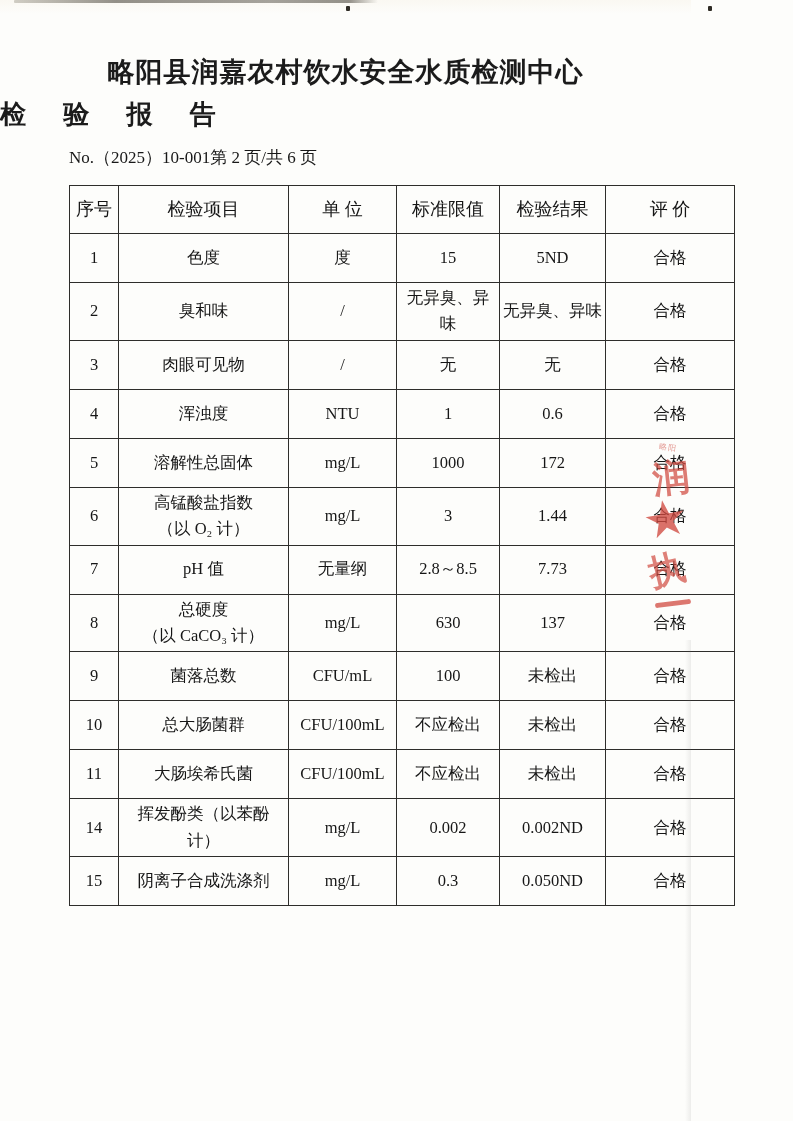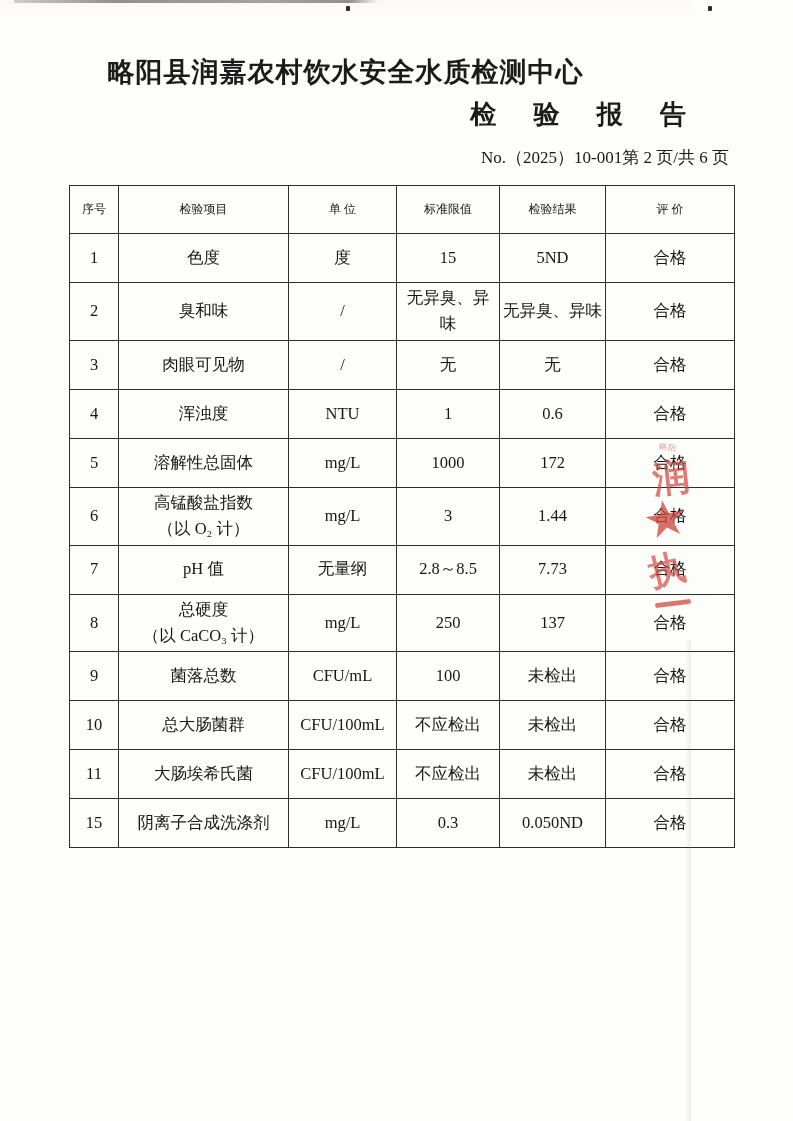--- a/index.html
+++ b/index.html
@@ -44,33 +44,33 @@
     text-align: center;
     font-family: "Liberation Sans", "DejaVu Sans", sans-serif;
     font-weight: bold;
     font-size: 27px;
     letter-spacing: 1px;
     color: #1b1b1b;
   }
   .doc-subtitle {
     margin: 0;
     padding-top: 7px;
-    text-align: right;
+    text-align: left;
     font-family: "Liberation Sans", "DejaVu Sans", sans-serif;
     font-weight: bold;
     font-size: 26px;
     letter-spacing: 5px;
     word-spacing: 20px;
     color: #1b1b1b;
   }
   .meta-row {
     width: 660px;
     margin: 14px 0 0 69px;
     display: flex;
-    justify-content: flex-end;
+    justify-content: flex-start;
     align-items: baseline;
     font-size: 17px;
     color: #181818;
   }
 
   
   table.report {
     margin: 16px 0 0 69px;
     width: 665px;
     border-collapse: collapse;
@@ -87,21 +87,21 @@
     text-align: center;
     vertical-align: middle;
     font-weight: normal;
     font-size: 16.5px;
     line-height: 1.6;
     height: 44px;
     padding: 2px 3px;
     white-space: pre-line;
     color: #161616;
   }
-  table.report thead th { height: 43px; font-size: 12px; }
+  table.report thead th { height: 43px; font-size: 18px; }
 
   
   .stamp {
     position: absolute;
     top: 438px;
     right: 0;
     width: 50px;
     height: 185px;
     color: #d04a40;
     filter: blur(0.4px);
@@ -213,21 +213,21 @@
       <td>无量纲</td>
       <td>2.8～8.5</td>
       <td>7.73</td>
       <td>合格</td>
     </tr>
         <tr>
       <td>8</td>
       <td>总硬度
 （以 CaCO₃ 计）</td>
       <td>mg/L</td>
-      <td>250</td>
+      <td>630</td>
       <td>137</td>
       <td>合格</td>
     </tr>
         <tr>
       <td>9</td>
       <td>菌落总数</td>
       <td>CFU/mL</td>
       <td>100</td>
       <td>未检出</td>
       <td>合格</td>
@@ -239,20 +239,28 @@
       <td>不应检出</td>
       <td>未检出</td>
       <td>合格</td>
     </tr>
         <tr>
       <td>11</td>
       <td>大肠埃希氏菌</td>
       <td>CFU/100mL</td>
       <td>不应检出</td>
       <td>未检出</td>
+      <td>合格</td>
+    </tr>
+        <tr>
+      <td>14</td>
+      <td>挥发酚类（以苯酚计）</td>
+      <td>mg/L</td>
+      <td>0.002</td>
+      <td>0.002ND</td>
       <td>合格</td>
     </tr>
         <tr>
       <td>15</td>
       <td>阴离子合成洗涤剂</td>
       <td>mg/L</td>
       <td>0.3</td>
       <td>0.050ND</td>
       <td>合格</td>
     </tr>

